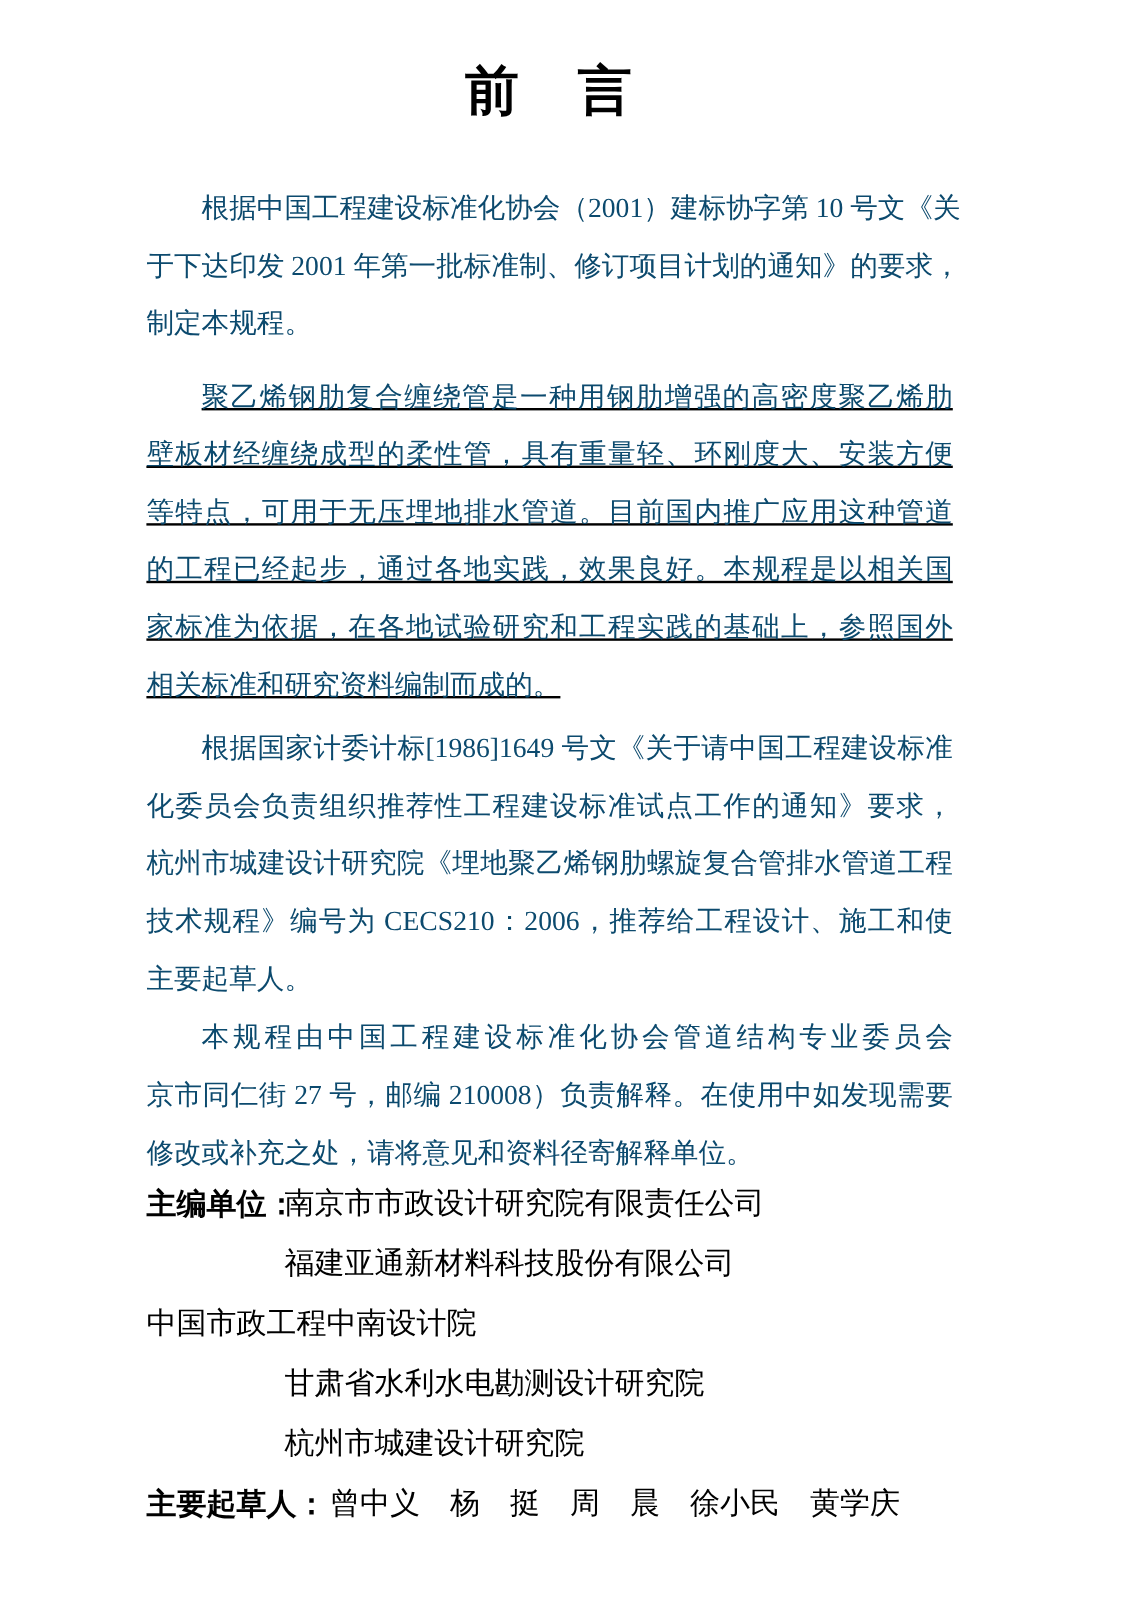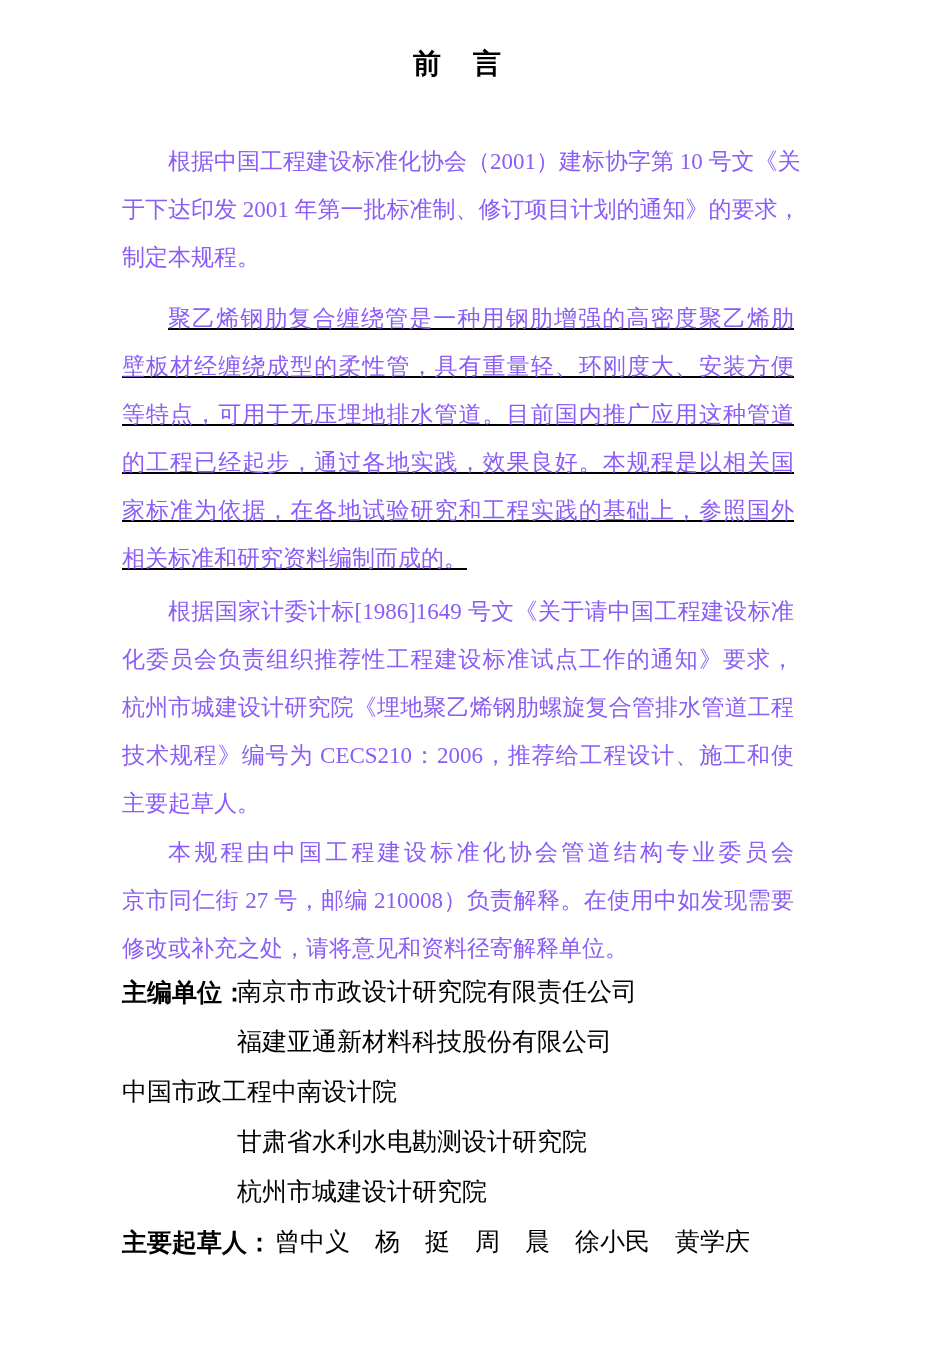--- a/index.html
+++ b/index.html
@@ -10,39 +10,39 @@
     background: #ffffff;
     color: #000000;
     font-family: "Liberation Serif", "DejaVu Serif", serif;
     overflow: hidden;
   }
   .content {
     margin-left: 122px;
     width: 672px;
   }
   .doc-title {
-    padding-top: 42px;
-    font-size: 28px;
+    padding-top: 54px;
+    font-size: 45px;
     line-height: 44px;
     font-weight: bold;
     text-align: center;
     letter-spacing: 2px;
   }
   .body-text {
     margin-top: 52px;
   }
   .para { margin: 0; padding: 0; }
   .para-2 { margin-top: 13px; text-decoration: underline; }
   .para-3 { margin-top: 5px; }
   .para-4 { margin-top: 1px; }
   .line {
     font-size: 23px;
     line-height: 48px;
     white-space: nowrap;
-    color: #8b5cf6;
+    color: #0c4a6e;
   }
   .jl {
     text-align: justify;
     text-align-last: justify;
   }
   .indent { text-indent: 46px; }
   .credits { margin-top: -6px; }
   .credit-row {
     display: flex;
     font-size: 25px;

